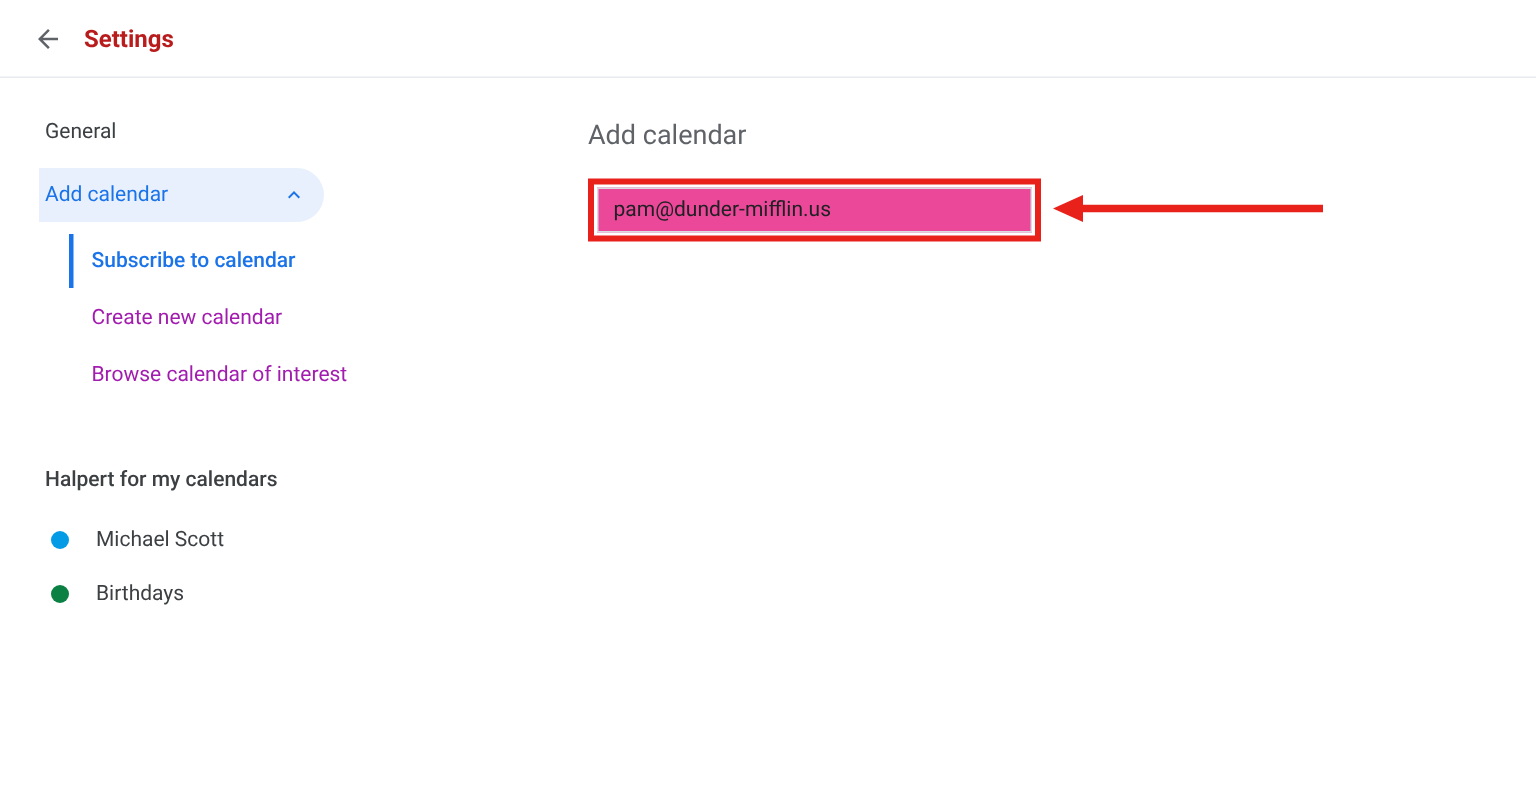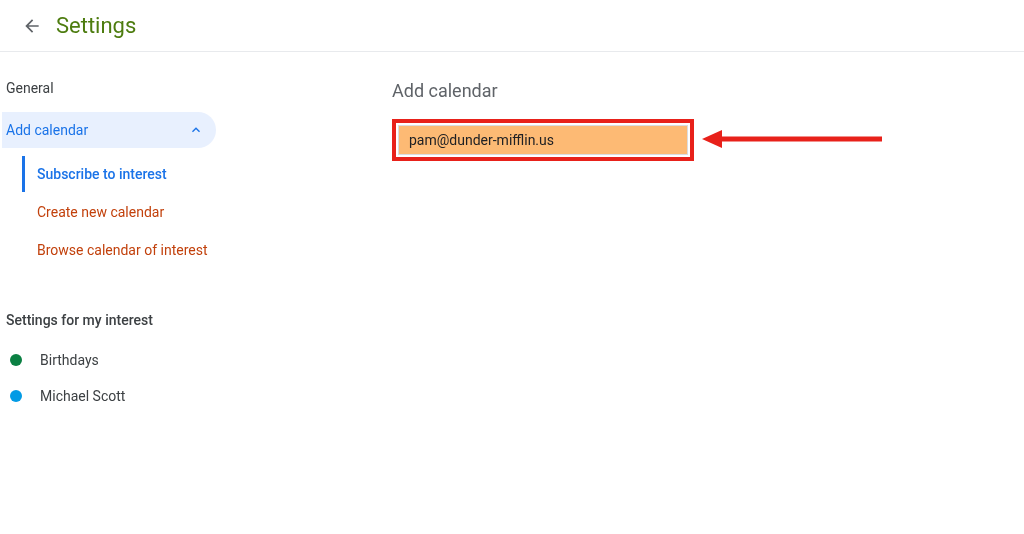--- a/index.html
+++ b/index.html
@@ -31,31 +31,31 @@
       align-items: center;
       justify-content: center;
       cursor: pointer;
       margin-right: 4px;
     }
     .back-arrow {
       width: 20px;
       height: 20px;
     }
     .header-title {
-      font-size: 22px;
-      color: #4d7c0f;
-      font-weight: 400;
+      font-size: 16px;
+      color: #b91c1c;
+      font-weight: 700;
     }
     .content {
       display: flex;
       padding-top: 18px;
     }
     .sidebar {
       width: 256px;
-      padding-left: 2px;
+      padding-left: 26px;
     }
     .nav-item {
       height: 36px;
       display: flex;
       align-items: center;
       padding: 0 12px 0 4px;
       font-size: 14px;
       color: #3c4043;
       cursor: pointer;
       border-radius: 0 18px 18px 0;
@@ -81,21 +81,21 @@
     .sub-items {
       padding-left: 20px;
       margin-bottom: 10px;
     }
     .sub-item {
       height: 36px;
       display: flex;
       align-items: center;
       padding-left: 12px;
       font-size: 14px;
-      color: #c2410c;
+      color: #a21caf;
       cursor: pointer;
       border-left: 3px solid transparent;
       margin-bottom: 2px;
     }
     .sub-item.active {
       color: #1a73e8;
       border-left-color: #1a73e8;
       font-weight: 500;
     }
     .section-heading {
@@ -148,21 +148,21 @@
       display: inline-block;
     }
     .text-input {
       width: 290px;
       height: 30px;
       border: 1px solid #dadce0;
       padding: 4px 10px;
       font-size: 14px;
       font-family: inherit;
       color: #202124;
-      background: #fdba74;
+      background: #ec4899;
       outline: none;
     }
     .arrow-annotation {
       position: absolute;
       left: 310px;
       top: 10px;
       width: 180px;
       height: 20px;
       pointer-events: none;
     }
@@ -188,40 +188,40 @@
 
     <div class="nav-item expandable">
       <span class="nav-label">Add calendar</span>
       <svg class="chevron" viewBox="0 0 24 24" fill="#1a73e8">
         <path d="M12 8l-6 6 1.41 1.41L12 10.83l4.59 4.58L18 14z"></path>
       </svg>
     </div>
 
     <div class="sub-items">
       <div class="sub-item active">
-        <span>Subscribe to interest</span>
+        <span>Subscribe to calendar</span>
       </div>
       <div class="sub-item">
         <span>Create new calendar</span>
       </div>
       <div class="sub-item">
         <span>Browse calendar of interest</span>
       </div>
     </div>
 
 
-    <div class="section-heading">Settings for my interest</div>
-
+    <div class="section-heading">Halpert for my calendars</div>
+
+    <div class="cal-item">
+      <span class="dot" style="background:#039be5"></span>
+      <span class="cal-name">Michael Scott</span>
+    </div>
     <div class="cal-item">
       <span class="dot" style="background:#0b8043"></span>
       <span class="cal-name">Birthdays</span>
-    </div>
-    <div class="cal-item">
-      <span class="dot" style="background:#039be5"></span>
-      <span class="cal-name">Michael Scott</span>
     </div>
 
   </div>
 
   <div class="main">
     <div class="main-title">Add calendar</div>
 
     <div class="input-highlight-wrap">
       <div class="input-highlight">
         <input type="text" class="text-input" value="pam@dunder-mifflin.us" style="">

